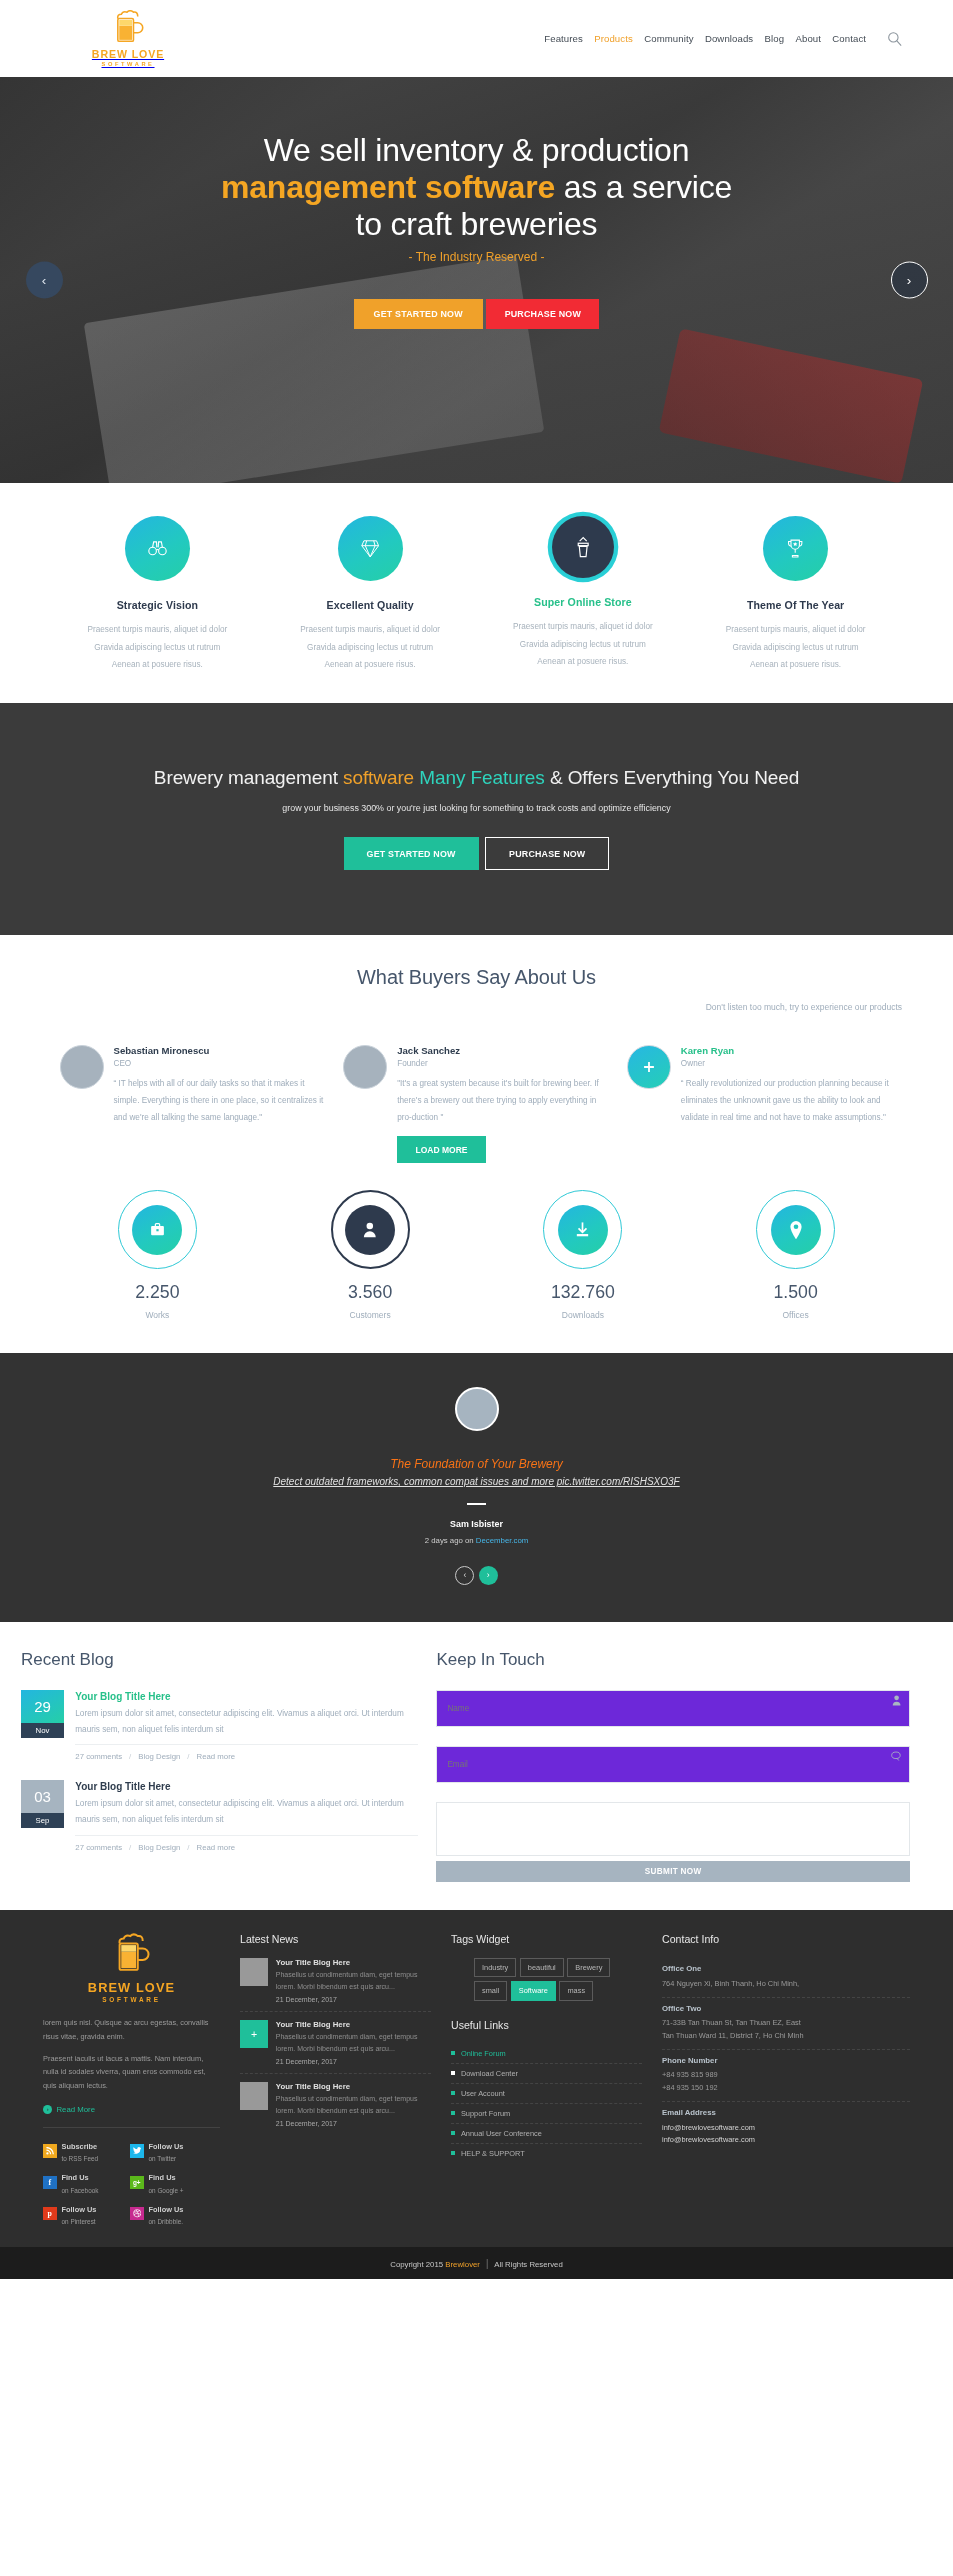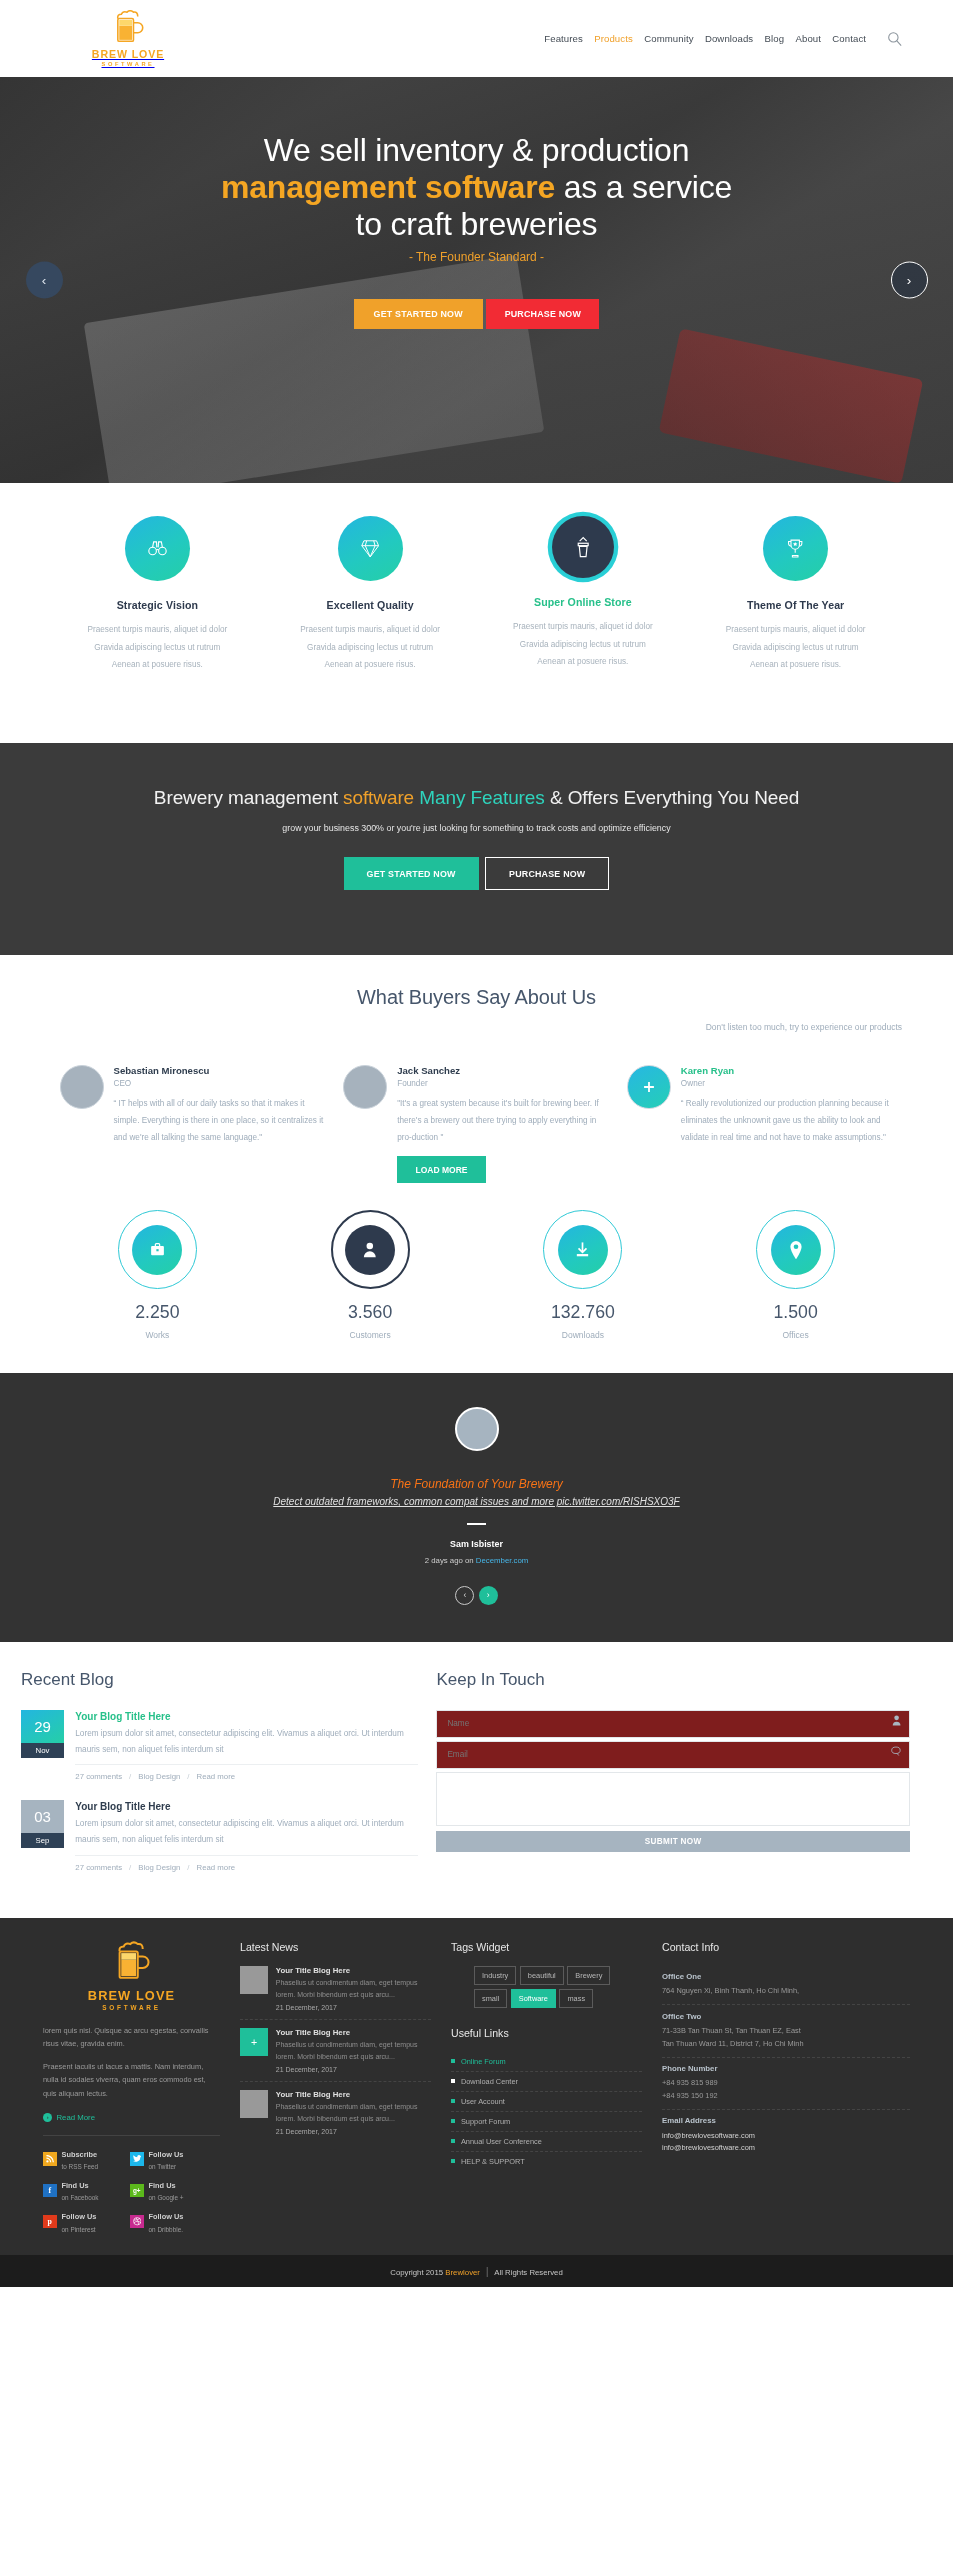--- a/index.html
+++ b/index.html
@@ -94,21 +94,21 @@
   .feat-circle.hl {
     background: #2e3a4d;
     box-shadow: 0 0 0 4.3px #29cfd6;
     width: 62px; height: 62px;
   }
   .feat-title { font-size: 10.6px; font-weight: bold; color: #2e3a4d; margin-bottom: 10px; letter-spacing:0.1px;}
   .feat-title.green { color: #27c08a; }
   .feat-desc { font-size: 8.2px; color: #a7b2bc; line-height: 2.1; }
 
   
-  .cta-dark { background: #3b3b3b; padding: 44px 0 65px; text-align: center; margin-top: 40px; }
+  .cta-dark { background: #3b3b3b; padding: 64px 0 65px; text-align: center; }
   .cta-title { font-size: 19px; font-weight: 300; color: #f2f2f2; letter-spacing: -0.1px; }
   .cta-title .or { color: #f0a12a; }
   .cta-title .gr { color: #2ed4bd; }
   .cta-sub { font-size: 8.9px; color: #e6e6e6; margin-top: 14px; font-weight: 300; }
   .cta-btns { margin-top: 24px; display: flex; gap: 6.4px; justify-content: center; }
   .btn-teal { background: #1fbf9a; color: #fff; padding: 10.6px 23px; }
   .btn-ghost { background: transparent; color: #fff; padding: 10.6px 23px; border: 0.7px solid #ffffff; }
 
   
   .testi { background: #fff; padding: 31px 0 0; }
@@ -193,22 +193,22 @@
   .post-title { font-size: 10px; font-weight: bold; color: #2f3d4e; }
   .post-title.green { color: #27c08a; }
   .post-exc { font-size: 8.2px; color: #9fadbb; line-height: 2; margin-top: 4.3px; }
   .post-meta {
     font-size: 7.8px; color: #9fadbb; padding-top: 7px; margin-top: 5.7px;
     border-top: 0.7px solid #eceff1; display: flex; gap: 7px; align-items:center;
   }
   .post-meta span.sep { color: #c7cfd6; }
 
   .finput {
-    width: 100%; height: 28px; border: 0.7px solid #e3e7ea; background: #7f1d1d;
-    padding: 0 24px 0 10px; font-size: 8.2px; color: #9fadbb; margin-bottom: 3px;
+    width: 100%; height: 37px; border: 0.7px solid #e3e7ea; background: #6d28d9;
+    padding: 0 24px 0 10px; font-size: 8.2px; color: #9fadbb; margin-bottom: 19px;
     font-family: "Liberation Sans", sans-serif; position: relative;
   }
   .finp-wrap { position: relative; }
   .finp-ico { position: absolute; right: 8.5px; top: 5.7px; color: #a9b6c1; }
   .ftextarea {
     width: 100%; height: 54px; border: 0.7px solid #e3e7ea; background: #fff;
     padding: 7px 10px; font-size: 8.2px; color: #9fadbb; margin-bottom: 3.5px;
     font-family: "Liberation Sans", sans-serif; resize: none;
   }
   .fsubmit {
@@ -308,21 +308,21 @@
   <section class="hero">
     <div class="hero-bg"></div>
     <div class="hero-arrow left">‹</div>
     <div class="hero-arrow right">›</div>
     <div class="hero-inner">
       <h1 class="hero-title">
         <span>We sell inventory &amp; production</span><br>
         <span class="accent">management software</span><span> as a service</span><br>
         <span>to craft breweries</span>
       </h1>
-      <div class="hero-sub">- The Founder Standard -</div>
+      <div class="hero-sub">- The Industry Reserved -</div>
       <div class="hero-btns">
         <a href="#" class="btn btn-orange">GET STARTED NOW</a>
         <a href="#" class="btn btn-red">PURCHASE NOW</a>
       </div>
     </div>
   </section>
 
   <section class="features">
     <div class="container">
       <div class="feat-grid">

